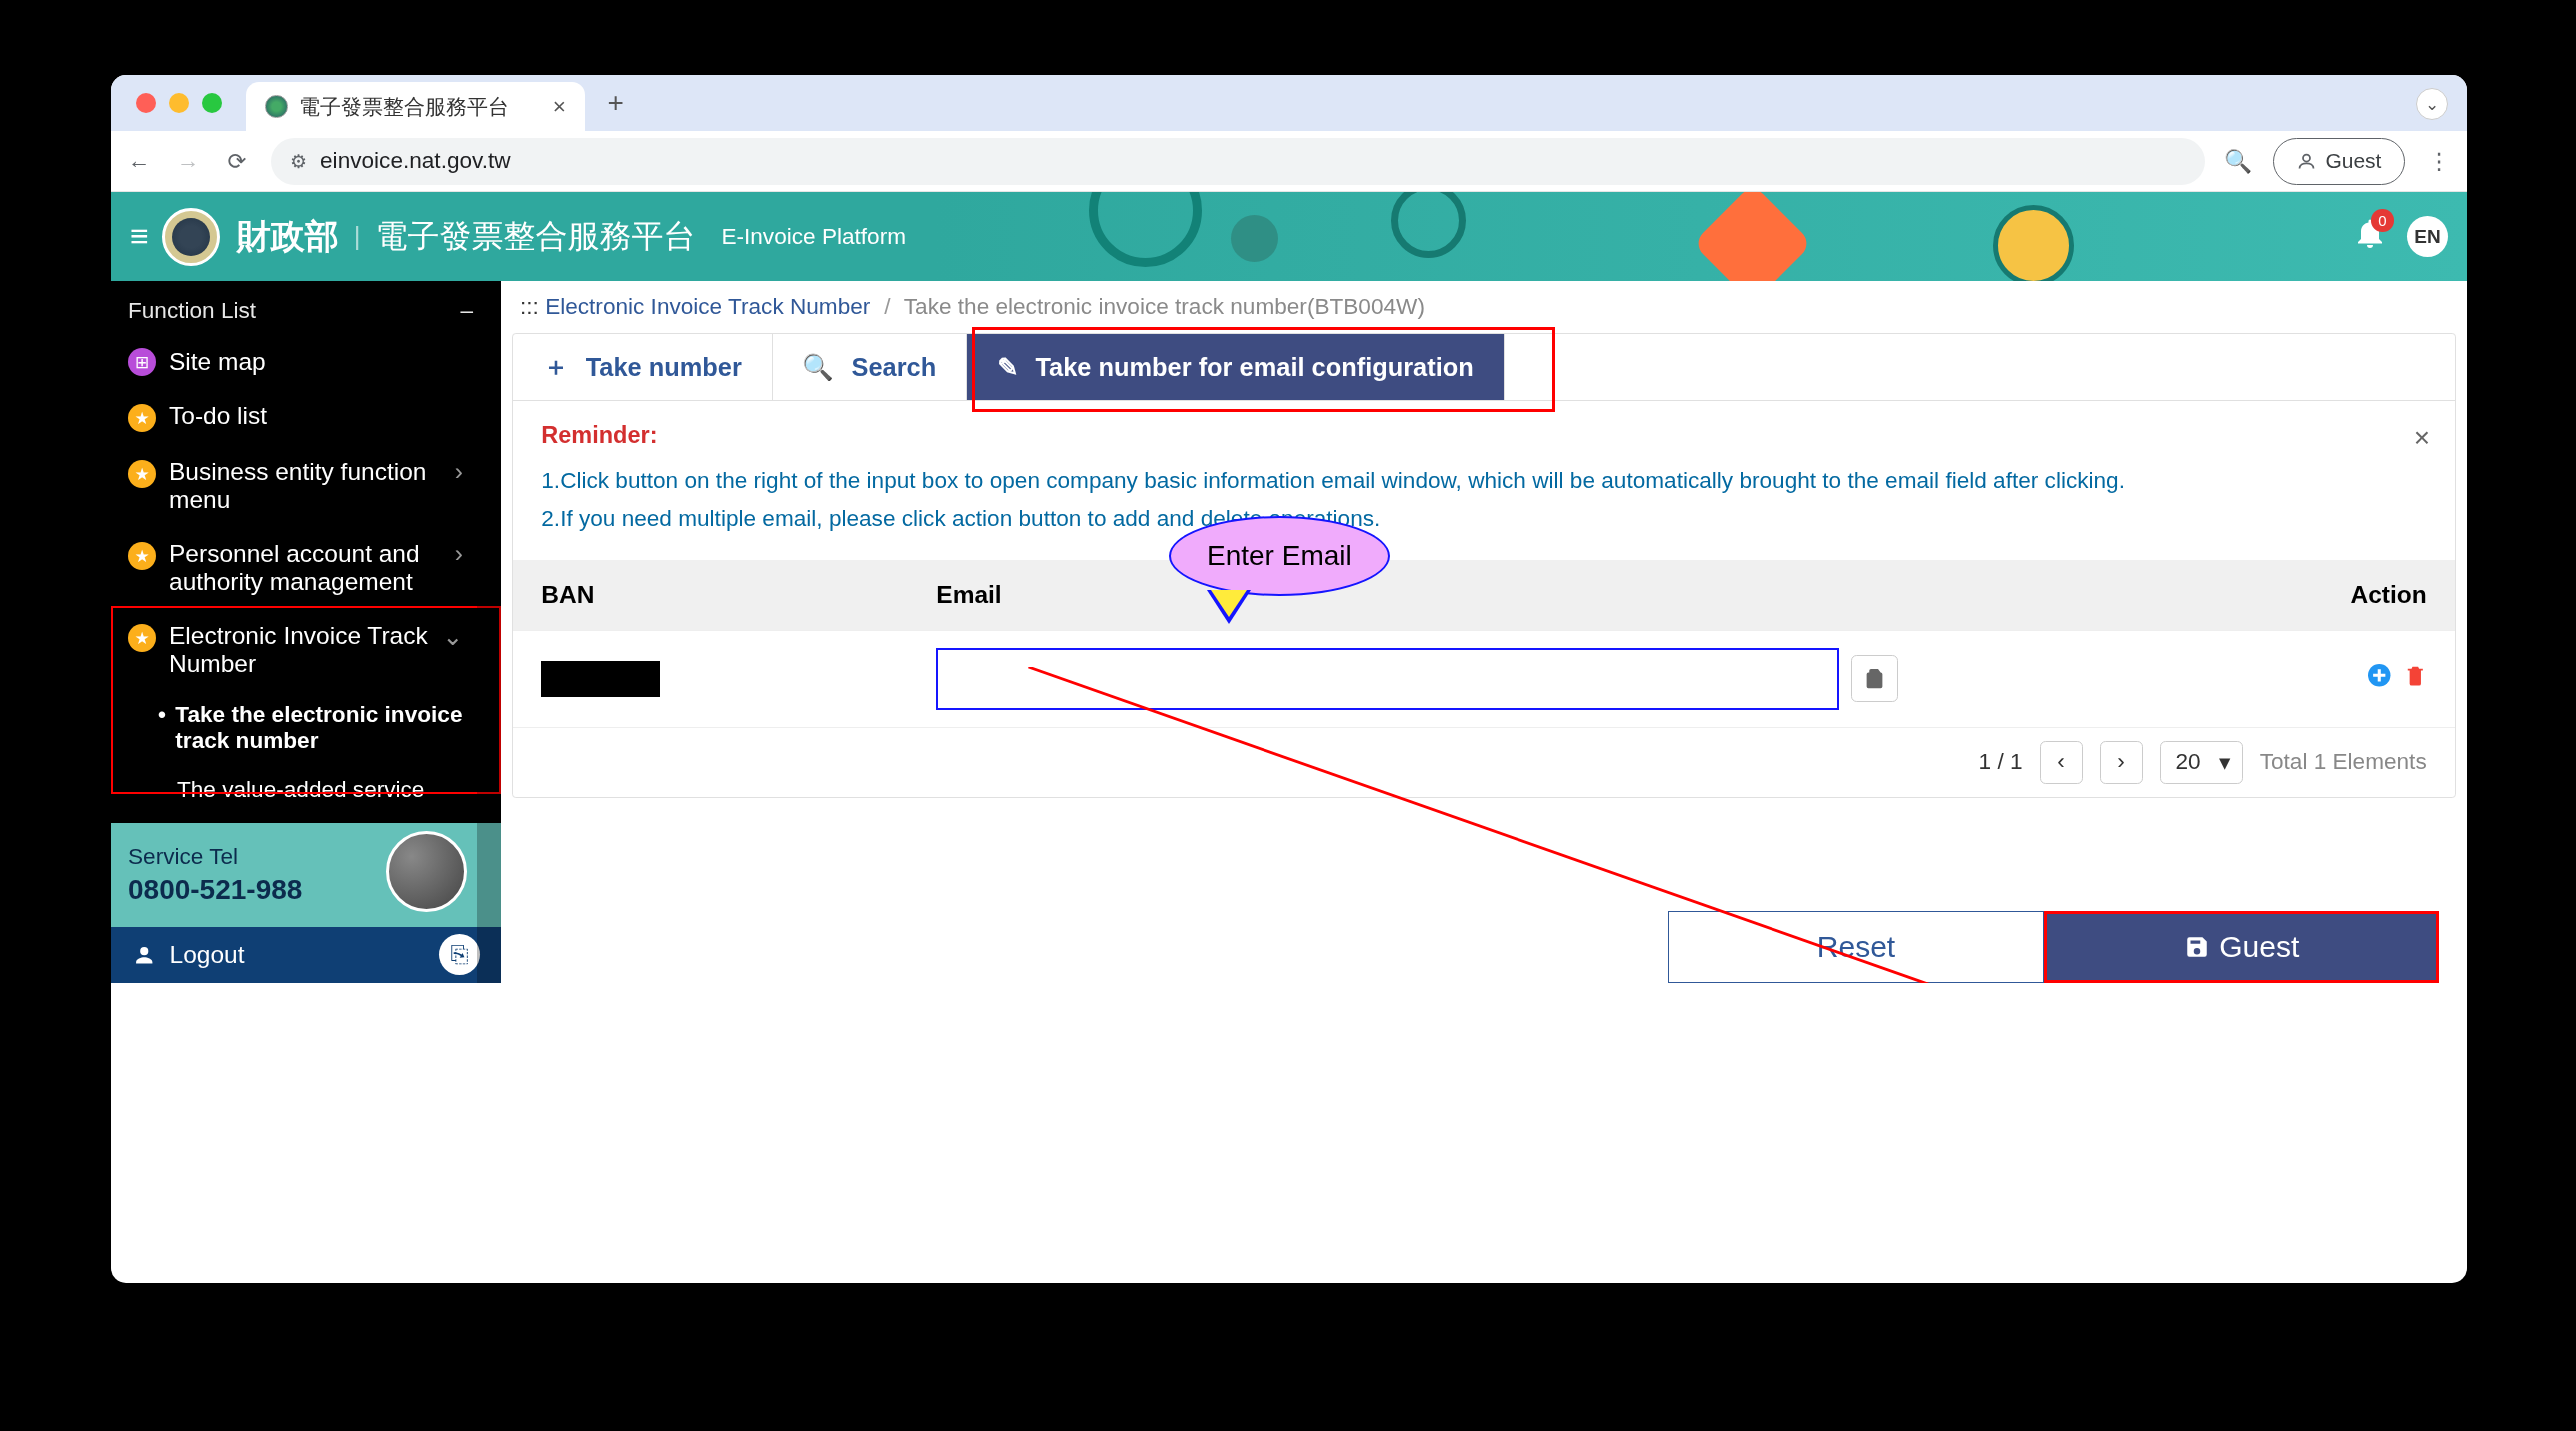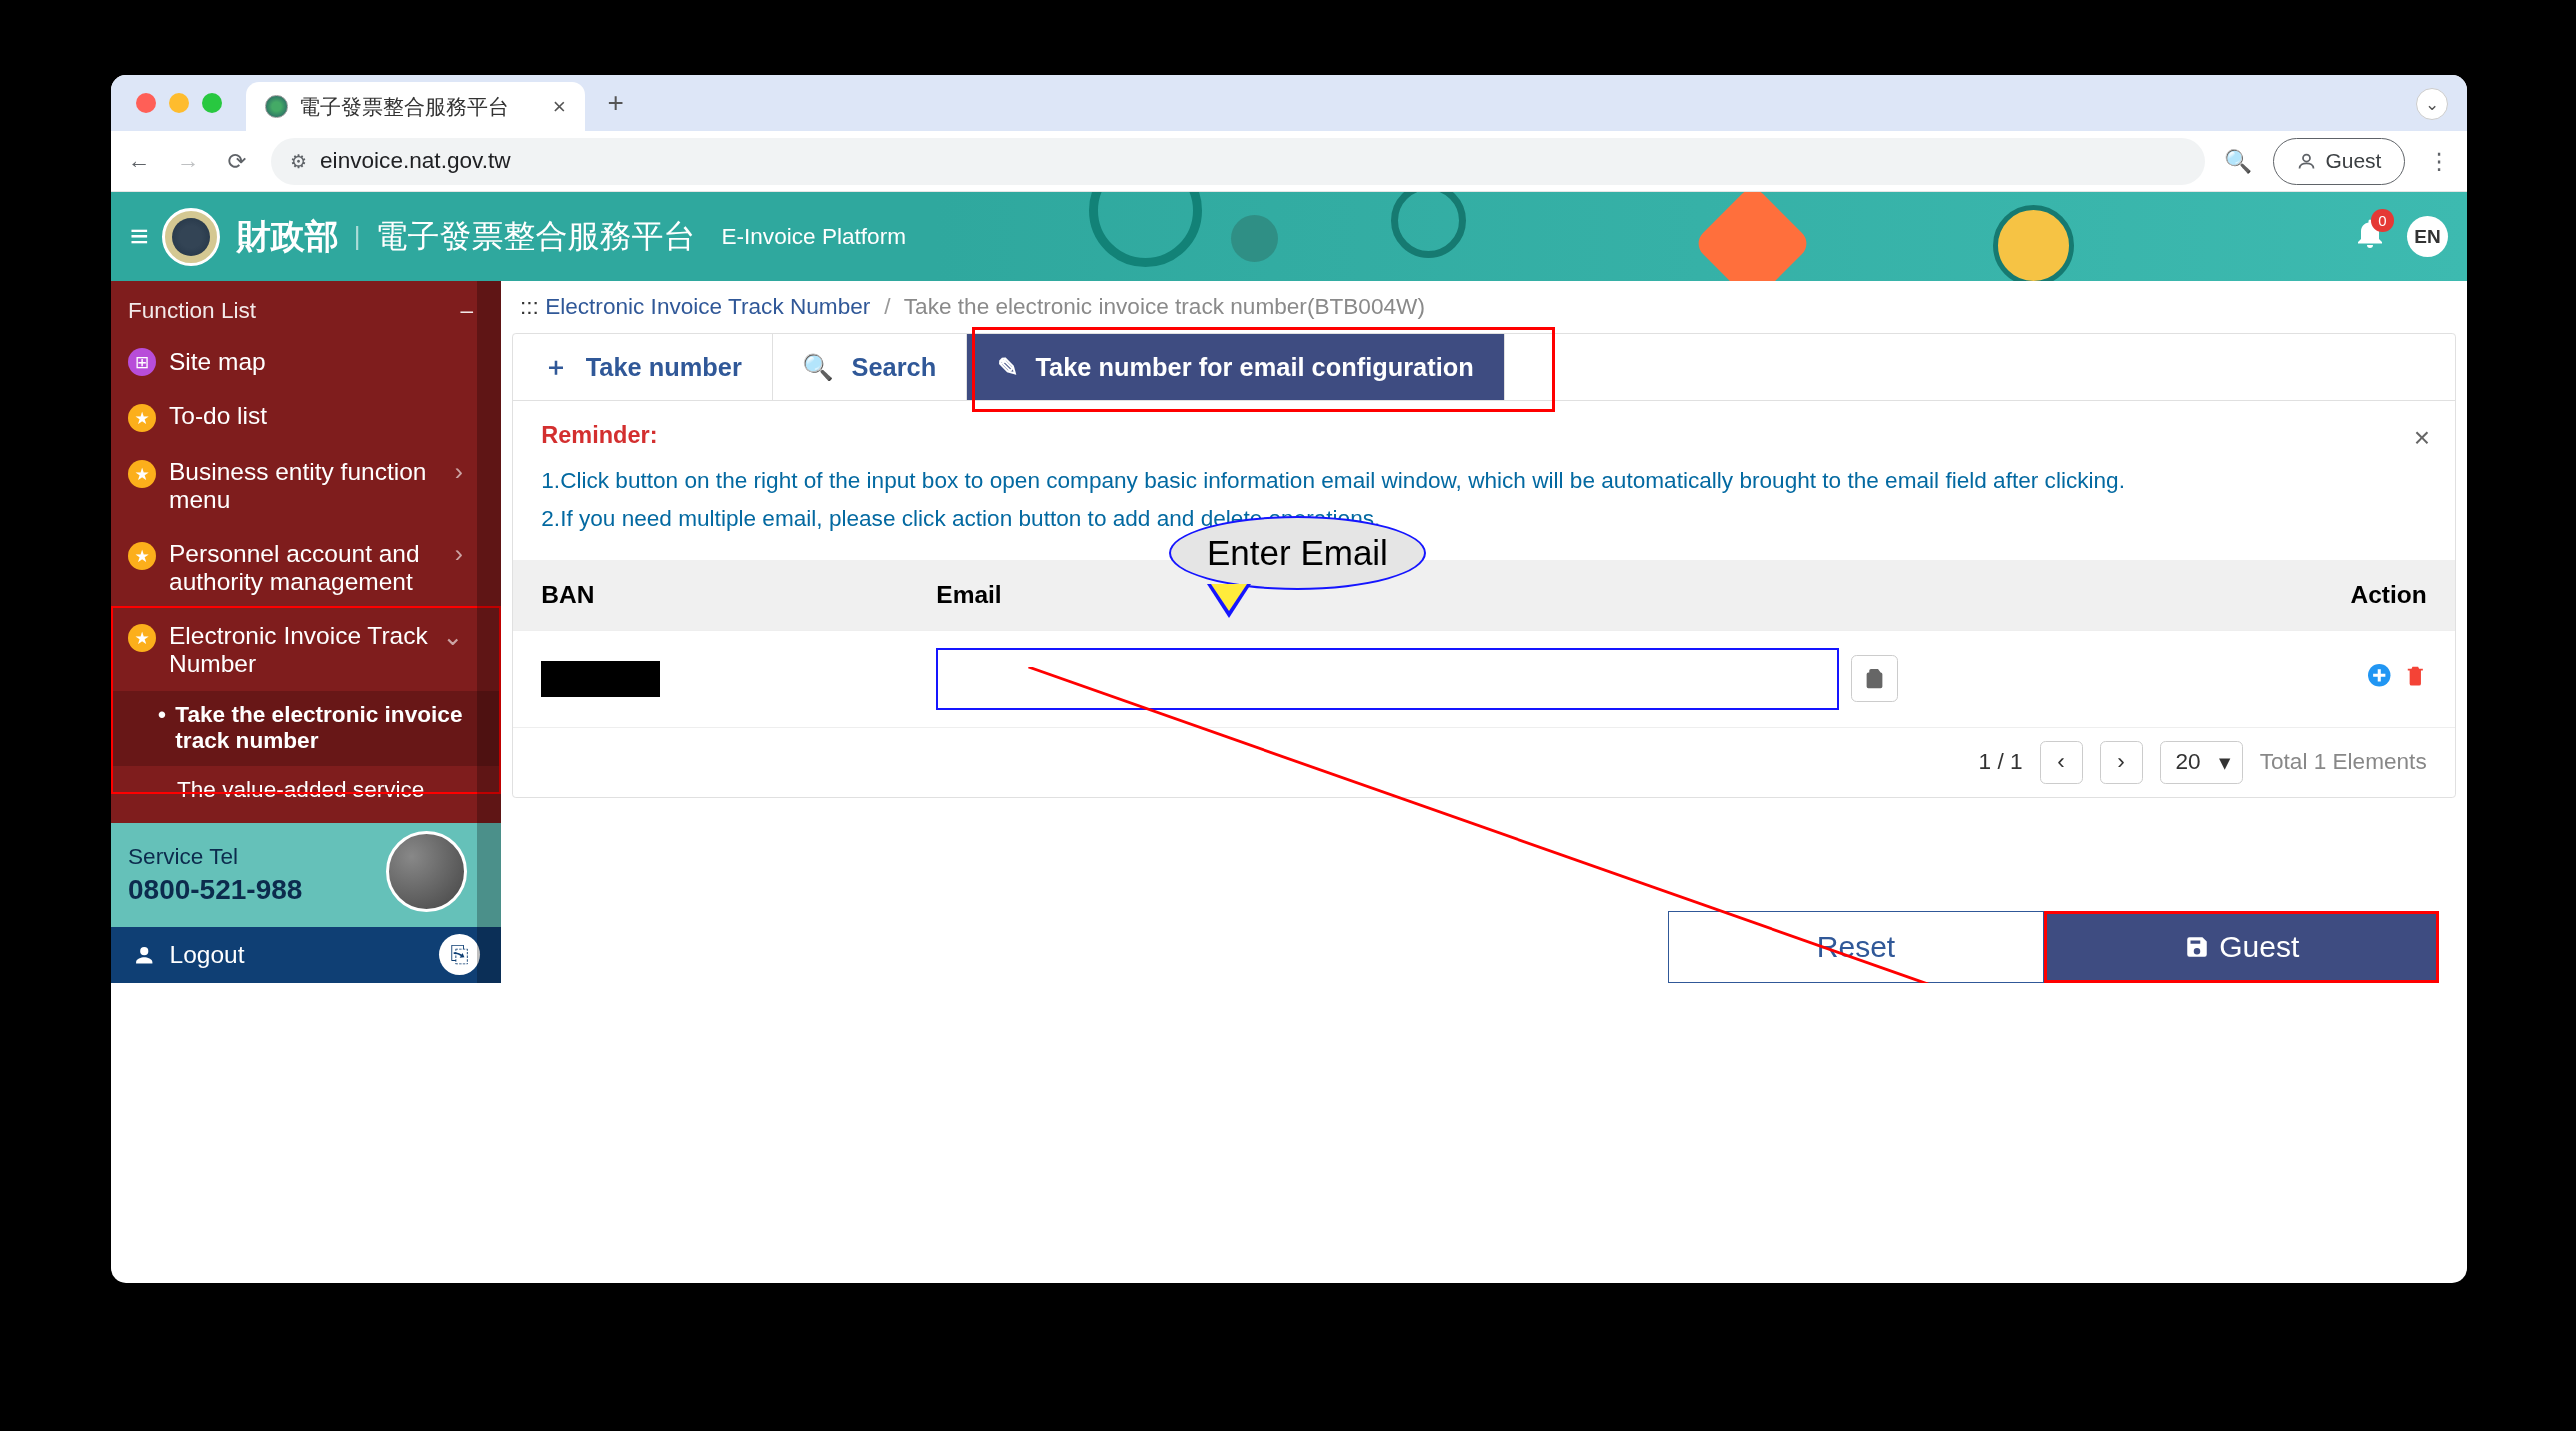--- a/index.html
+++ b/index.html
@@ -28,21 +28,21 @@
   .htitle1 { font-size: 34px; font-weight: 600; }
   .hsep { font-size: 26px; margin: 0 15px; opacity: .6; }
   .htitle2 { font-size: 32px; font-weight: 500; }
   .htitle3 { font-size: 22.6px; margin-left: 26px; }
   .hspace { flex: 1; }
   .bell { position: relative; font-size: 32px; margin-right: 19px; }
   .badge { position: absolute; top: -5.6px; right: -5.6px; background: #E53935; color: #fff; font-size: 15px; border-radius: 50%; width: 22.6px; height: 22.6px; display: flex; align-items: center; justify-content: center; }
   .lang { background: #fff; color: #333; width: 41px; height: 41px; border-radius: 50%; display: flex; align-items: center; justify-content: center; font-size: 19px; font-weight: 600; }
   .viewport { display: flex; flex-direction: column; width: 100%; }
   .body { display: flex; flex: 1; min-height: 0; }
-  .sidebar { width: 390px; background: #7f1d1d; color: #fff; display: flex; flex-direction: column; position: relative; }
+  .sidebar { width: 390px; background: #000000; color: #fff; display: flex; flex-direction: column; position: relative; }
   .sidebar::after { content: ''; position: absolute; right: 0; top: 0; bottom: 0; width: 24.5px; background: rgba(0,0,0,0.25); }
   .sb-head { display: flex; justify-content: space-between; padding: 17px 28px 11.3px 17px; font-size: 22.6px; opacity: .9; }
   .sb-items { flex: 1; overflow: hidden; }
   .sb-item { display: flex; align-items: flex-start; padding: 13px 38px 13px 17px; gap: 13px; font-size: 24.5px; }
   .sb-star { width: 28px; height: 28px; background: #FCAF1B; border-radius: 50%; display: flex; align-items: center; justify-content: center; font-size: 17px; flex-shrink: 0; margin-top: 1.9px; }
   .sb-map { width: 28px; height: 28px; background: #B84DD9; border-radius: 50%; display: flex; align-items: center; justify-content: center; font-size: 17px; flex-shrink: 0; }
   .sb-sub { padding: 11.3px 28px 11.3px 47px; font-size: 22.6px; font-weight: 600; background: rgba(0,0,0,0.18); display: flex; gap: 9.4px; }
   .sb-sub2 { padding: 11.3px 28px 11.3px 66px; font-size: 22.6px; font-weight: 500; }
   .sb-chev { margin-left: auto; opacity: .6; }
   .sb-hl1 { position: absolute; border: 2.8px solid #FF0000; left: 0; width: 390px; }
@@ -76,21 +76,21 @@
   .add-ic { color: #2196F3; font-size: 26px; }
   .del-ic { color: #F44336; font-size: 26px; }
   .pager { display: flex; justify-content: flex-end; align-items: center; gap: 17px; padding: 13px 28px; font-size: 22.6px; color: #333; border-top: 0.9px solid #eee; }
   .pgbtn { border: 0.9px solid #ccc; border-radius: 5.6px; width: 43px; height: 43px; display: flex; align-items: center; justify-content: center; }
   .pgsel { border: 0.9px solid #ccc; border-radius: 5.6px; height: 43px; padding: 0 41px 0 15px; display: flex; align-items: center; position: relative; }
   .pgsel::after { content: '▾'; position: absolute; right: 11.3px; }
   .footer-btns { display: flex; justify-content: flex-end; gap: 0; margin: 113px 28px 0 0; }
   .btn-reset { border: 1.9px solid #305898; color: #305898; width: 376px; height: 72px; display: flex; align-items: center; justify-content: center; font-size: 30px; }
   .btn-save { background: #3E4C81; color: #fff; width: 395px; height: 72px; display: flex; align-items: center; justify-content: center; font-size: 30px; gap: 9.4px; border: 3.8px solid #FF0000; margin-left: 0; }
   .callout { position: absolute; }
-  .callout-body { background: #e5e5e5; border: 2.8px solid #1515FF; border-radius: 50%; padding: 15px 36px; font-size: 35px; color: #000; }
+  .callout-body { background: #f0abfc; border: 2.8px solid #1515FF; border-radius: 50%; padding: 22px 36px; font-size: 28px; color: #000; }
   .callout-tail { width: 0; height: 0; border-left: 22.6px solid transparent; border-right: 22.6px solid transparent; border-top: 34px solid #1515FF; position: absolute; bottom: -28px; left: 38px; }
   .callout-tail::after { content: ''; position: absolute; top: -34px; left: -18px; border-left: 18px solid transparent; border-right: 18px solid transparent; border-top: 27px solid #FFEB3B; }
   svg.arrow { position: absolute; pointer-events: none; }
   .dropdown-ic { position: absolute; right: 19px; top: 13px; width: 32px; height: 32px; background: #fff; border: 0.9px solid #ccc; border-radius: 50%; display: flex; align-items: center; justify-content: center; font-size: 17px; color: #555; }
 </style>
 </head>
 <body>
 
 <div class="frame">
 

